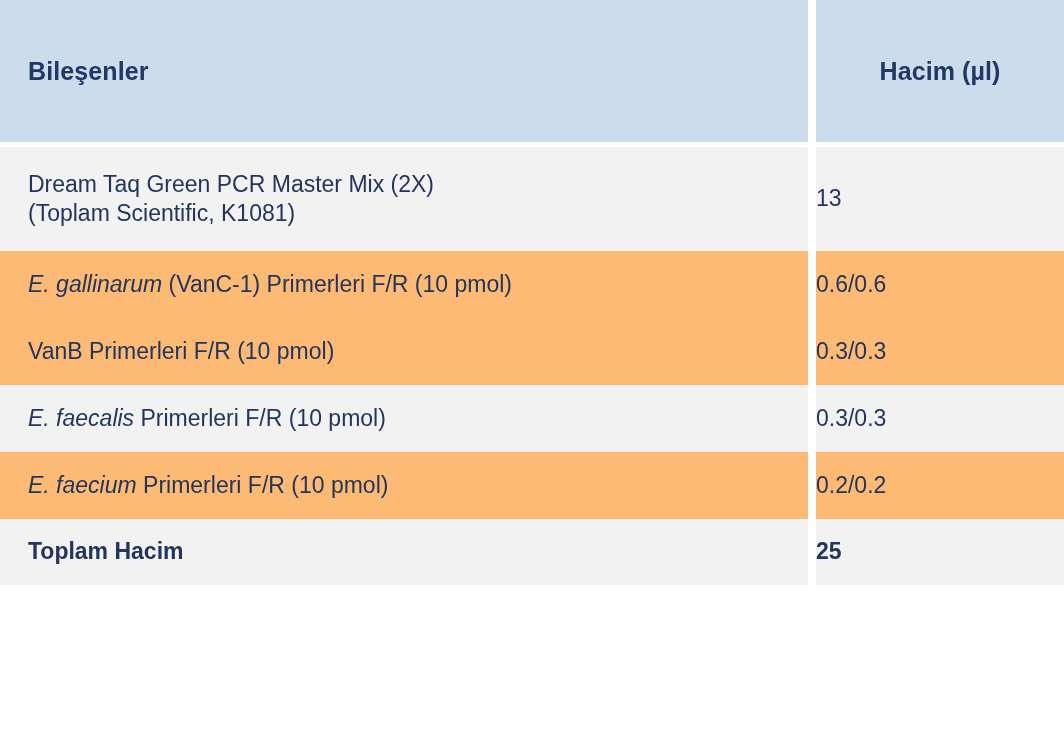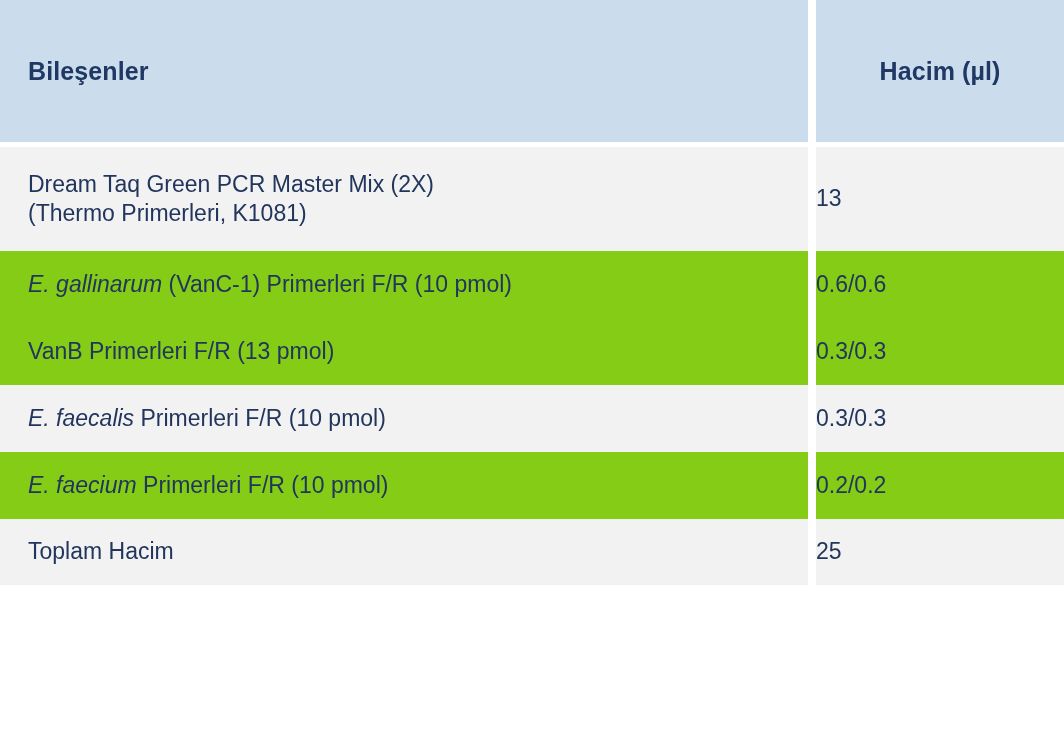--- a/index.html
+++ b/index.html
@@ -76,28 +76,28 @@
   tbody td.vol {
     padding: 0;
     font-size: 23px;
   }
   tbody td.gap {
     padding: 0;
     background: #ffffff !important;
   }
 
   tbody tr.light td { background: #f2f2f2; }
-  tbody tr.dark  td { background: #84cc16; }
+  tbody tr.dark  td { background: #fdba74; }
 
   tbody tr.r-tall td { height: 104px; }
   tbody tr.r-std  td { height: 67px; }
   tbody tr.r-last td { height: 66px; }
 
   tbody tr.total td {
-    font-weight: normal;
+    font-weight: bold;
     background: #f2f2f2;
   }
 
   .ital { font-style: italic; }
 
   .line2 { display: block; }
 </style>
 </head>
 <body>
 
@@ -121,35 +121,35 @@
 
       <tr class="head-gap">
         <td></td>
         <td></td>
         <td></td>
       </tr>
 
       <tr class="light r-tall">
         <td class="comp">
           <span class="line2">Dream Taq Green PCR Master Mix (2X)</span>
-          <span class="line2">(Thermo Primerleri, K1081)</span>
+          <span class="line2">(Toplam Scientific, K1081)</span>
         </td>
         <td class="gap"></td>
         <td class="vol">13</td>
       </tr>
 
       <tr class="dark r-std">
         <td class="comp"><span class="ital">E. gallinarum</span><span> (VanC-1) Primerleri F/R (10 pmol)</span></td>
         <td class="gap"></td>
         <td class="vol">0.6/0.6</td>
       </tr>
 
 
       <tr class="dark r-std">
-        <td class="comp"><span class="ital"></span><span>VanB Primerleri F/R (13 pmol)</span></td>
+        <td class="comp"><span class="ital"></span><span>VanB Primerleri F/R (10 pmol)</span></td>
         <td class="gap"></td>
         <td class="vol">0.3/0.3</td>
       </tr>
 
       <tr class="light r-std">
         <td class="comp"><span class="ital">E. faecalis</span><span> Primerleri F/R (10 pmol)</span></td>
         <td class="gap"></td>
         <td class="vol">0.3/0.3</td>
       </tr>
 

